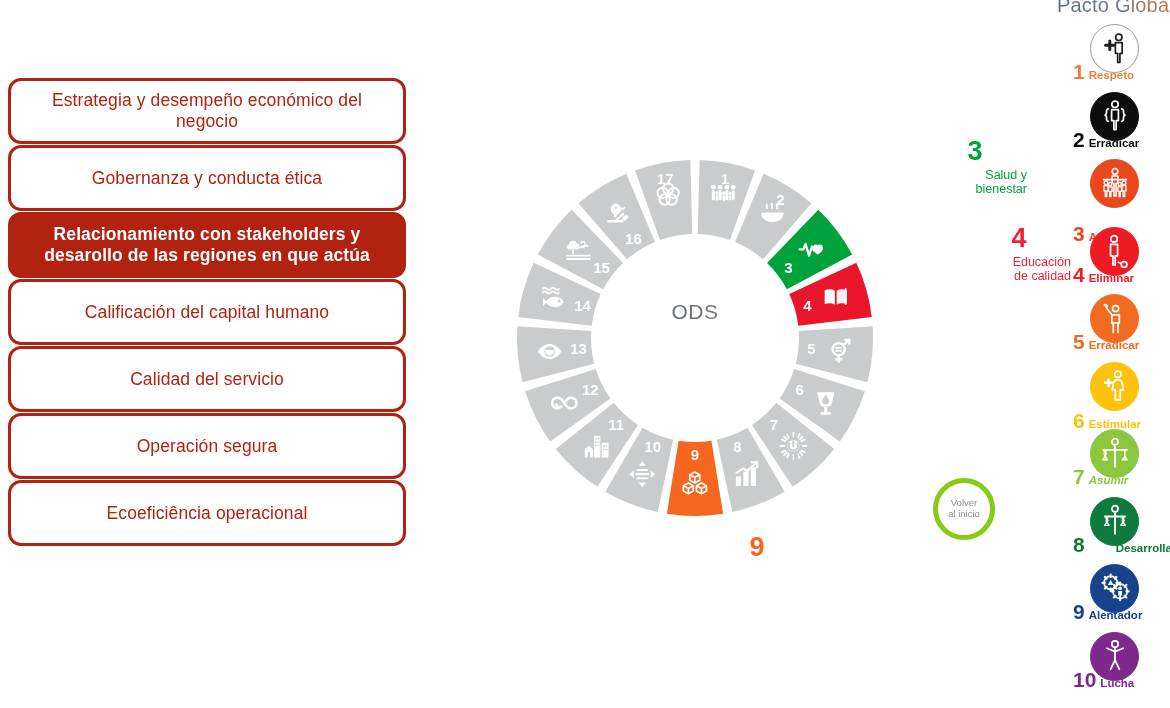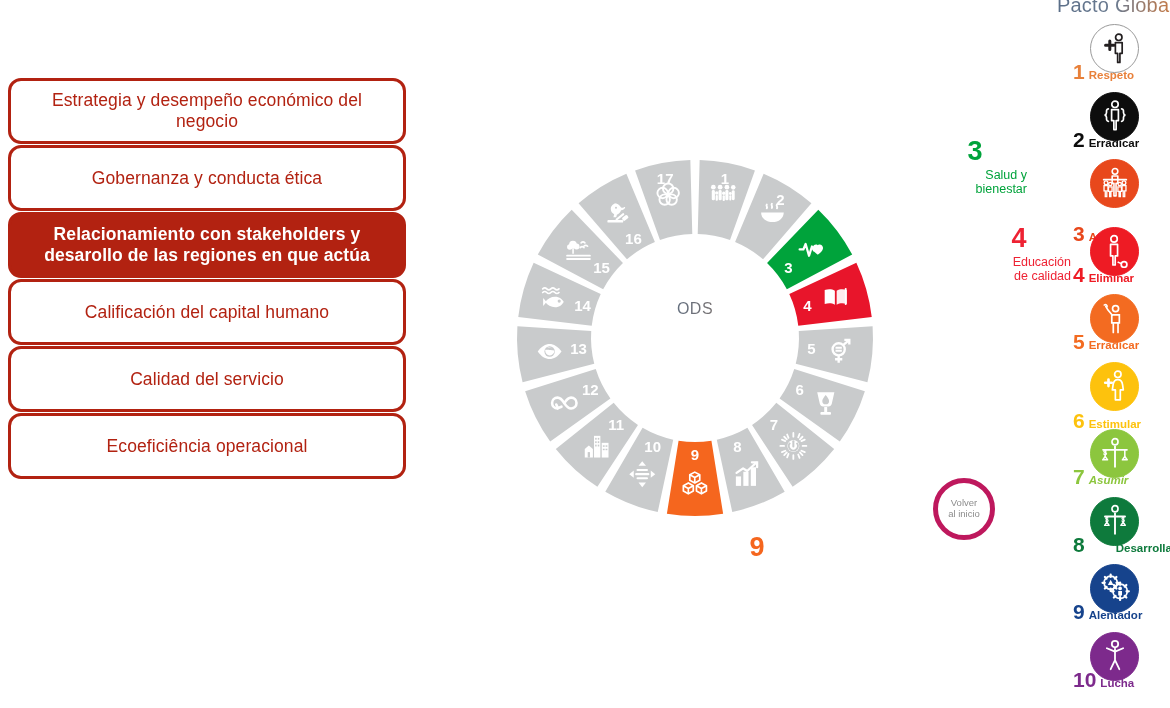--- a/index.html
+++ b/index.html
@@ -41,41 +41,41 @@
   
   #wheel-wrap {
     position: absolute; left: 515px; top: 88px;
     width: 500px; height: 510px;
   }
   #wheel-svg { position: absolute; left: 0; top: 0; }
   #ods-center-label {
     position: absolute;
     left: 0; top: 212px; width: 360px;
     text-align: center;
-    font-size: 16px;
+    font-size: 21px;
     font-weight: normal;
     background: linear-gradient(95deg, #4e6480 0%, #556b85 38%, #9a7a62 72%, #d8803a 100%);
     -webkit-background-clip: text; background-clip: text;
     color: transparent; -webkit-text-fill-color: transparent;
     letter-spacing: .5px;
   }
 
   
   .callout { position: absolute; text-align: center; line-height: 1.14; }
   .callout .co-num { font-size: 27px; font-weight: bold; display: block; letter-spacing: 0; }
   .callout .co-txt { font-size: 12.5px; display: block; margin-top: 1px; text-align: right; }
   #callout-3 { left: 408px; top: 48px; width: 104px; color: #00A33B; }
   #callout-4 { left: 452px; top: 135px; width: 104px; color: #EE2233; }
   #callout-9 { left: 178px; top: 444px; width: 128px; color: #F5661E; }
 
   
   #back-home {
     position: absolute; left: 418px; top: 390px;
     width: 62px; height: 62px; border-radius: 50%;
-    border: 5px solid #be185d;
+    border: 5px solid #84cc16;
     background: #ffffff;
     display: flex; align-items: center; justify-content: center;
     color: #8C8C8C; font-size: 9.5px; line-height: 1.12; text-align: center;
     cursor: pointer;
   }
 
   
   #pacto-rail {
     position: absolute; right: 0; top: 0;
     width: 115px; height: 708px;
@@ -123,20 +123,23 @@
         <span>Gobernanza y conducta ética</span>
       </div>
       <div class="topic-btn active">
         <span>Relacionamiento con  stakeholders y desarollo de las regiones en que actúa</span>
       </div>
       <div class="topic-btn">
         <span>Calificación del capital humano</span>
       </div>
       <div class="topic-btn">
         <span>Calidad del servicio</span>
+      </div>
+      <div class="topic-btn">
+        <span>Operación segura</span>
       </div>
       <div class="topic-btn">
         <span>Ecoeficiência operacional</span>
       </div>
     </div>
 
   <div id="wheel-wrap">
     <svg id="wheel-svg" width="500" height="510" viewBox="0 0 500 510">
       <g id="wheel-segments">
           <path d="M184.66,72.06 A178,178 0 0 1 239.93,82.39 L215.02,152.07 A104,104 0 0 0 182.72,146.04 Z" fill="#C9CBCC"></path>

